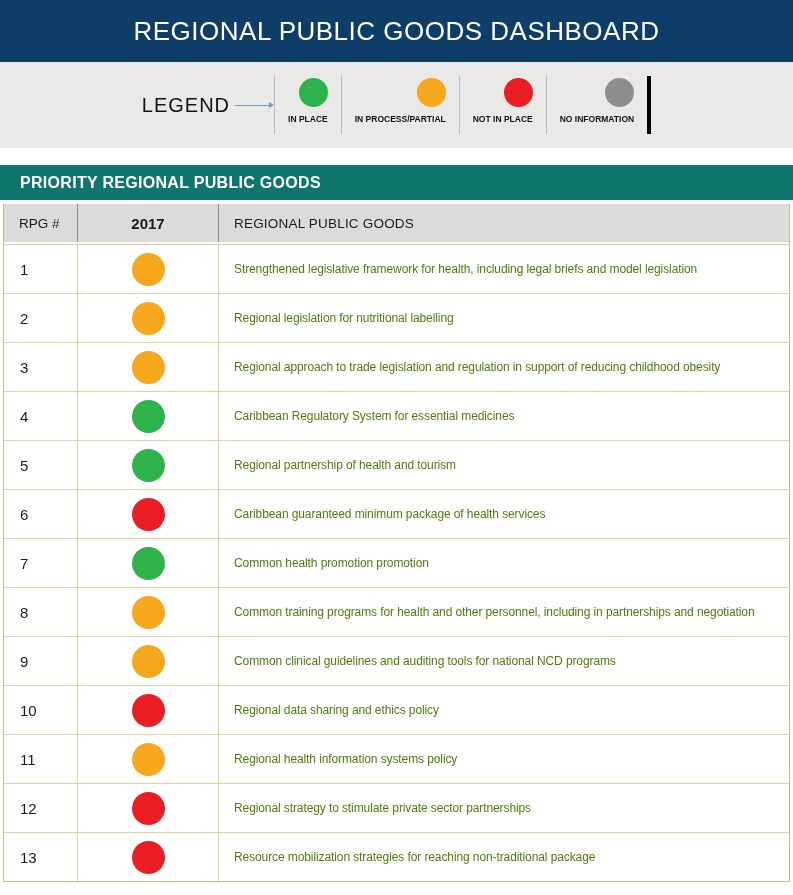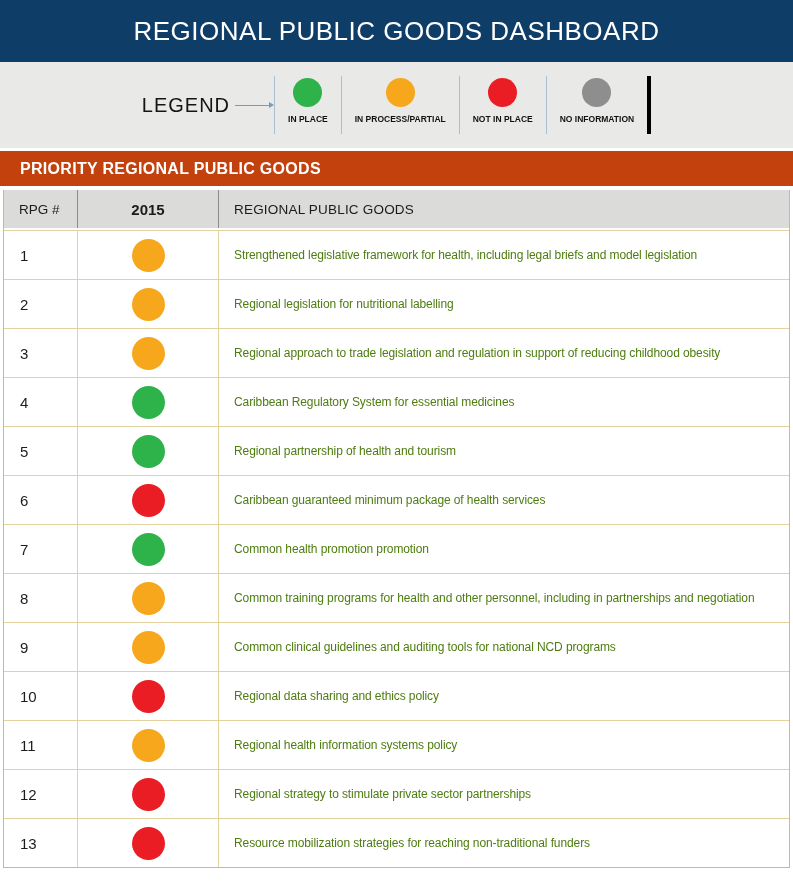--- a/index.html
+++ b/index.html
@@ -27,32 +27,32 @@
   .legend-label { font-size:20px; letter-spacing:1px; color:#141414; margin-right:5px; }
   .legend-arrow { display:flex; align-items:center; margin-right:0; }
   .legend-arrow .line { width:34px; height:1px; background:#6f9ec2; }
   .legend-arrow .head {
     width:0; height:0;
     border-left:5px solid #6f9ec2;
     border-top:3px solid transparent; border-bottom:3px solid transparent;
   }
   .legend-items { display:flex; }
   .legend-item {
-    display:flex; flex-direction:column; align-items:center; justify-content:flex-start;
+    display:flex; flex-direction:column; align-items:flex-end; justify-content:flex-start;
     padding:0 13px; border-left:1px solid #a9c0d3; height:58px;
   }
   .legend-item:last-child { border-right:4px solid #000000; }
   .legend-item .dot { width:29px; height:29px; border-radius:50%; margin-top:2px; }
   .legend-item-label {
     margin-top:7px; font-size:8.5px; font-weight:bold; color:#111111; white-space:nowrap;
   }
 
   
   .gold-bar {
-    height:35px; background:#c2410c; margin-top:3px;
+    height:35px; background:#0f766e; margin-top:17px;
     display:flex; align-items:center; padding-left:20px;
   }
   .gold-bar span { color:#ffffff; font-size:16px; font-weight:bold; letter-spacing:.3px; }
 
   
   .rpg-table {
     margin:4px 3px 0 3px;
     border-left:1px solid #cbbb82; border-right:1px solid #cbbb82;
     border-bottom:1px solid #cbbb82;
   }
@@ -115,21 +115,21 @@
     </div>
   </section>
 
   <div class="gold-bar">
     <span>PRIORITY REGIONAL PUBLIC GOODS</span>
   </div>
 
   <div class="rpg-table">
     <div class="thead">
       <div class="th col-num">RPG #</div>
-      <div class="th col-year">2015</div>
+      <div class="th col-year">2017</div>
       <div class="th col-desc">REGIONAL PUBLIC GOODS</div>
     </div>
     <div id="tbody">
   <div class="tr">
     <div class="td col-num">1</div>
     <div class="td col-year">
       <span class="status-dot" style="background: rgb(246, 167, 27);"></span>
     </div>
     <div class="td col-desc">
       <span class="desc-text">Strengthened legislative framework for health, including legal briefs and model legislation</span>
@@ -245,19 +245,19 @@
       <span class="desc-text">Regional strategy to stimulate private sector partnerships</span>
     </div>
   </div>
 
   <div class="tr">
     <div class="td col-num">13</div>
     <div class="td col-year">
       <span class="status-dot" style="background: rgb(234, 29, 37);"></span>
     </div>
     <div class="td col-desc">
-      <span class="desc-text">Resource mobilization strategies for reaching non-traditional funders</span>
+      <span class="desc-text">Resource mobilization strategies for reaching non-traditional package</span>
     </div>
   </div>
 </div>
   </div>
 
 </div>
 
 </body></html>

